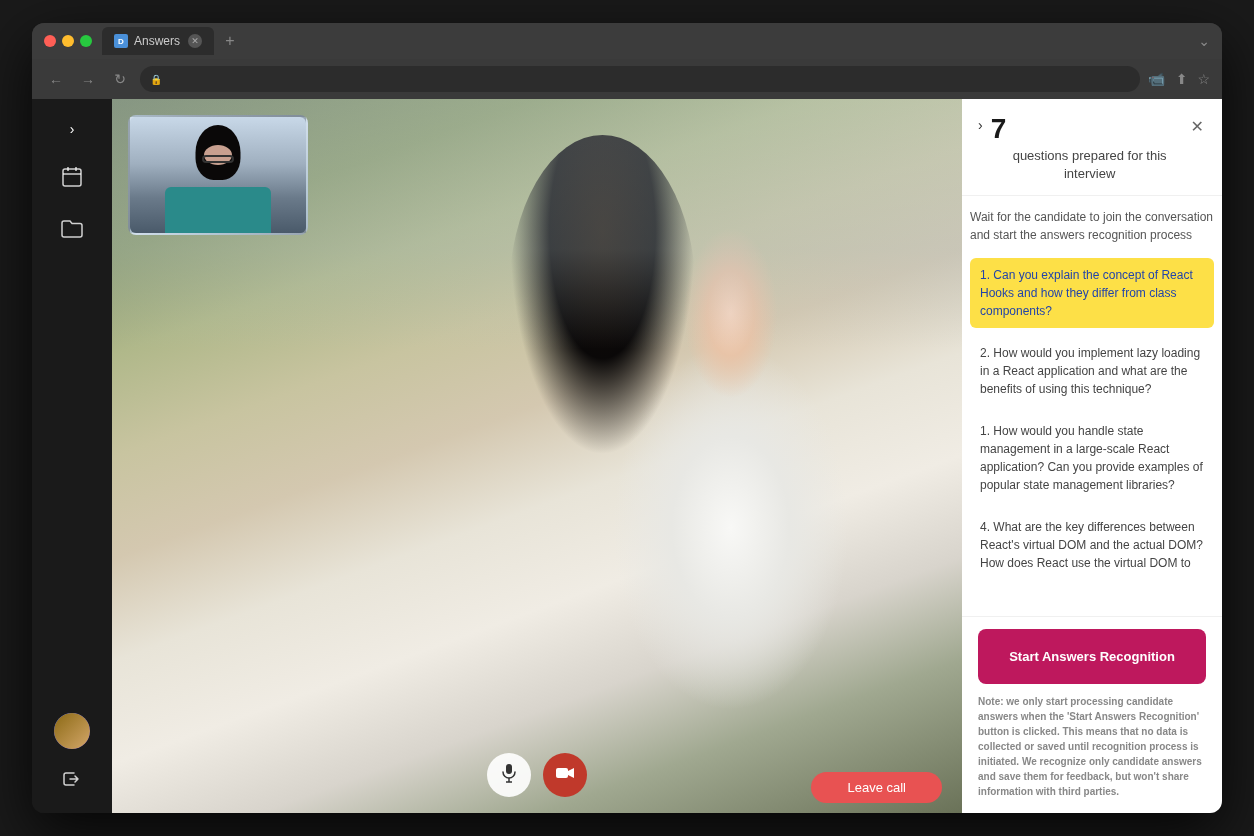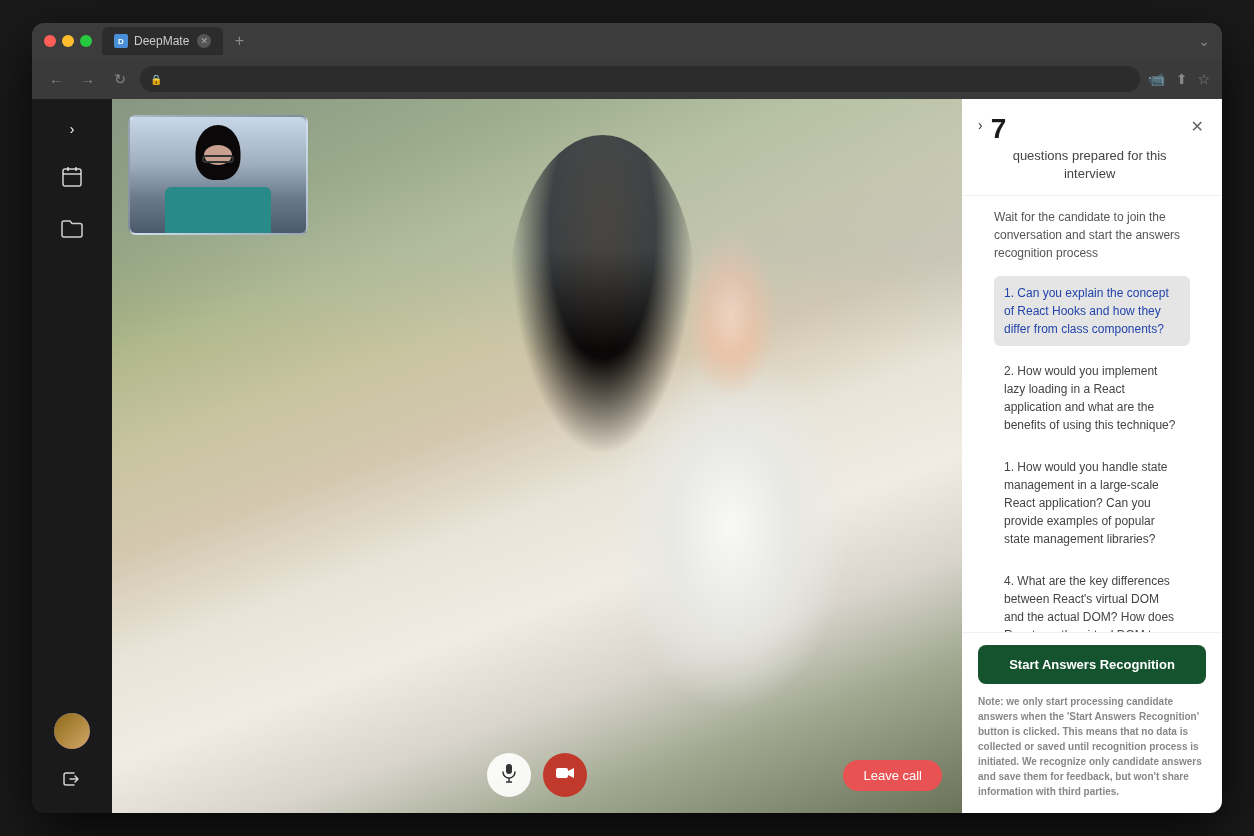--- a/index.html
+++ b/index.html
@@ -290,27 +290,27 @@
     }
 
     .btn-video-off {
       background: #c0392b;
       color: white;
     }
 
     
     .leave-btn {
       position: absolute;
-      bottom: 22px;
+      bottom: 10px;
       right: 20px;
       background: #e85252;
       color: white;
       border: none;
       border-radius: 20px;
-      padding: 8px 20px;
+      padding: 8px 36px;
       font-size: 13px;
       font-weight: 500;
       cursor: pointer;
     }
 
     
     .right-panel {
       width: 260px;
       background: white;
       display: flex;
@@ -358,62 +358,62 @@
     .panel-close {
       color: #666;
       font-size: 16px;
       cursor: pointer;
       padding: 2px;
     }
 
     .panel-body {
       flex: 1;
       overflow-y: auto;
-      padding: 12px 32px;
+      padding: 12px 8px;
     }
 
     .panel-description {
       font-size: 12px;
       color: #555;
       line-height: 1.5;
       margin-bottom: 14px;
     }
 
     .question-item {
       padding: 8px 10px;
       border-radius: 6px;
       margin-bottom: 8px;
       font-size: 12px;
       line-height: 1.5;
       color: #333;
       cursor: pointer;
     }
 
     .question-item.active {
-      background: #e5e5e5;
+      background: #fde047;
       color: #2244aa;
     }
 
     .question-item.inactive {
       background: transparent;
       color: #444;
     }
 
     .panel-footer {
       padding: 12px 16px 14px;
       border-top: 1px solid #f0f0f0;
     }
 
     .start-btn {
       width: 100%;
-      background: #14532d;
+      background: #be185d;
       color: white;
       border: none;
       border-radius: 8px;
-      padding: 12px;
+      padding: 20px;
       font-size: 13px;
       font-weight: 600;
       cursor: pointer;
       margin-bottom: 10px;
     }
 
     .disclaimer-text {
       font-size: 10px;
       color: #888;
       line-height: 1.5;
@@ -439,21 +439,21 @@
 
   <div class="title-bar">
     <div class="traffic-lights">
       <div class="traffic-light tl-red"></div>
       <div class="traffic-light tl-yellow"></div>
       <div class="traffic-light tl-green"></div>
     </div>
     <div class="tab-bar">
       <div class="tab">
         <div class="tab-favicon">D</div>
-        <span>DeepMate</span>
+        <span>Answers</span>
         <div class="tab-close">✕</div>
       </div>
       <div class="tab-add">+</div>
       <div class="tab-more">⌄</div>
     </div>
   </div>
 
   <div class="nav-bar">
     <div class="nav-btn">
       <span>←</span>

